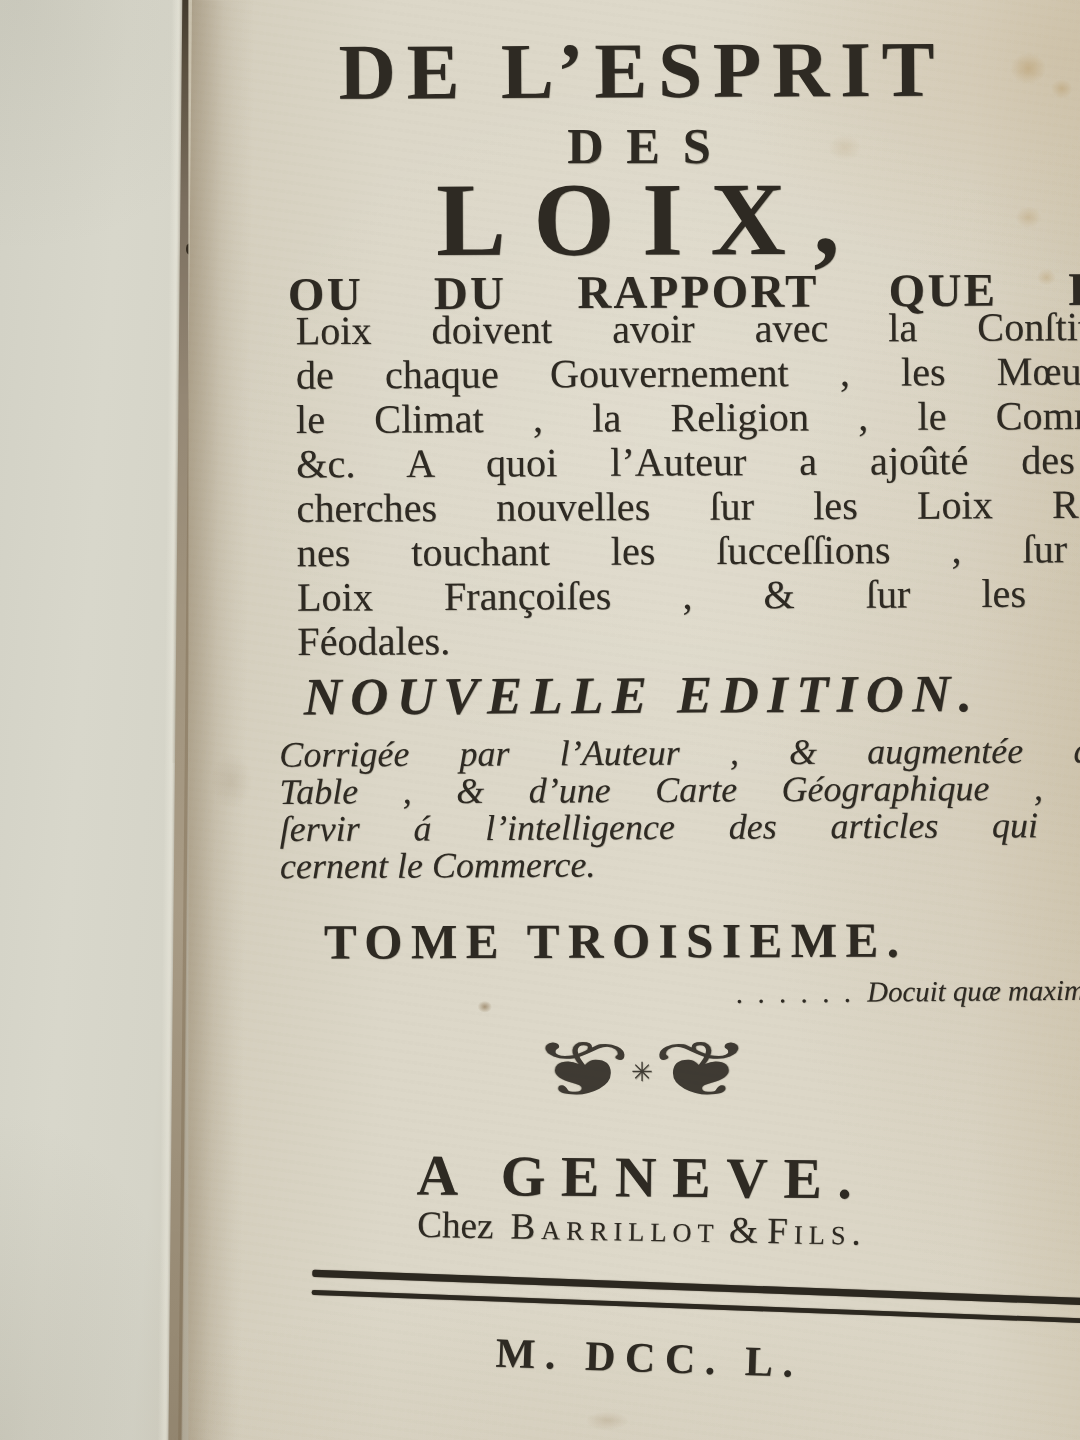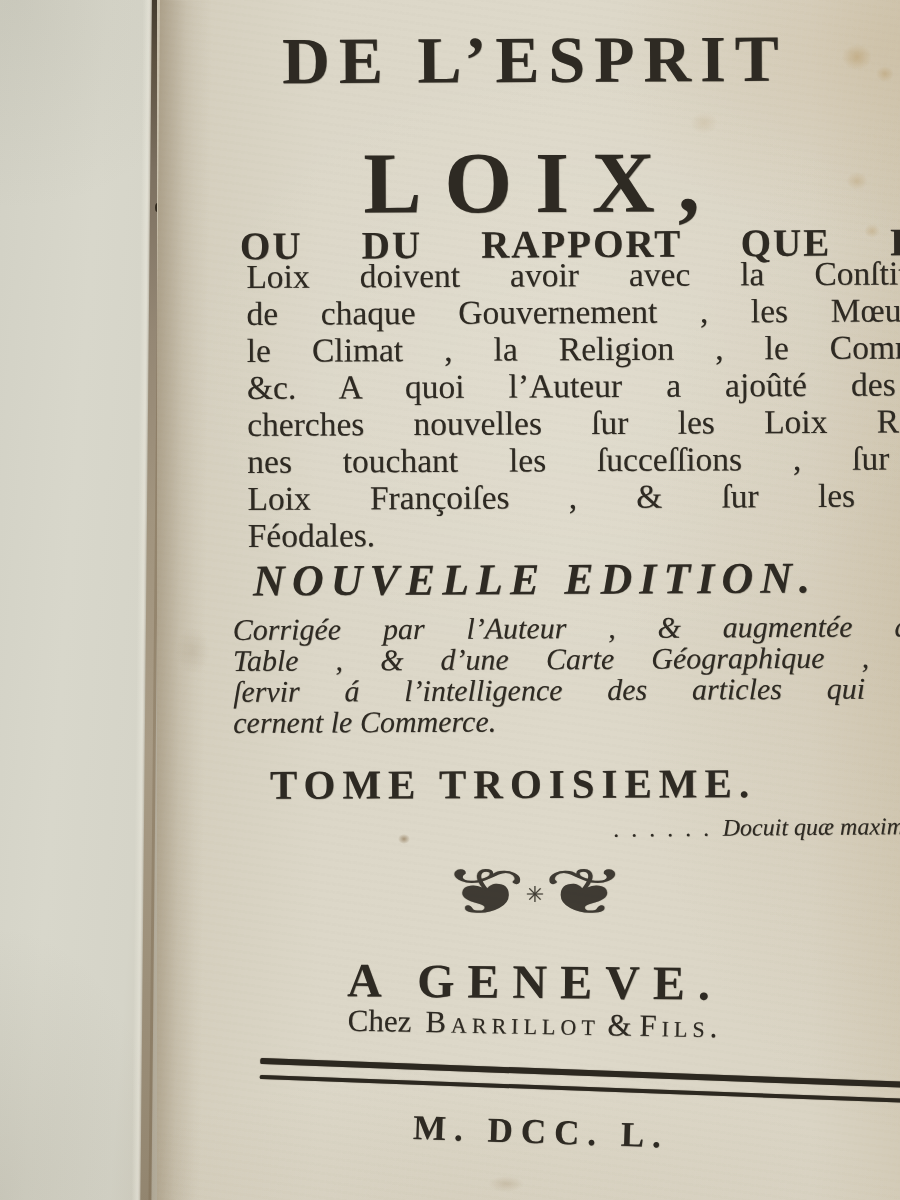--- a/index.html
+++ b/index.html
@@ -118,20 +118,21 @@
   <div class="stain st3"></div>
   <div class="stain st4"></div>
   <div class="stain st5"></div>
   <div class="stain st6"></div>
   <div class="stain st7"></div>
   <div class="stain st8"></div>
 
   <div class="tb">
 
     <div class="l-title1">DE L’ESPRIT</div>
+    <div class="l-title2">DES</div>
     <div class="l-title3">LOIX,</div>
 
     <div class="l-lead">OU DU RAPPORT QUE LES</div>
 
     <div class="l-para">
       <div class="pline">Loix doivent avoir avec la Conſtitution</div>
       <div class="pline">de chaque Gouvernement , les Mœurs ,</div>
       <div class="pline">le Climat , la Religion , le Commerce</div>
       <div class="pline">&amp;c. A quoi l’Auteur a ajoûté des re-</div>
       <div class="pline">cherches nouvelles ſur les Loix Romai-</div>

